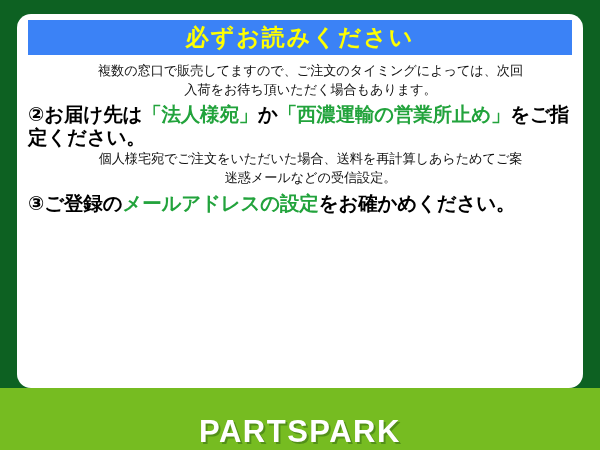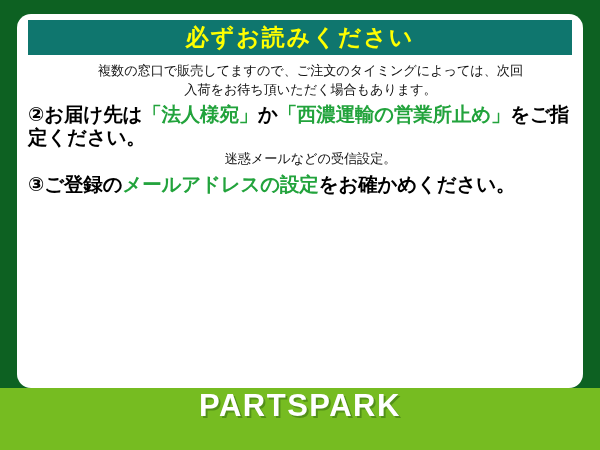--- a/index.html
+++ b/index.html
@@ -12,21 +12,21 @@
   #root{
     position:relative;
     width:600px;height:450px;
     background:#0d6122;
   }
   
   .footer-band{
     position:absolute;left:0;right:0;bottom:0;
     height:62px;
     background:#76bc21;
-    display:flex;align-items:flex-start;justify-content:center;
+    display:flex;align-items:flex-end;justify-content:center;
   }
   .brand{
     color:#ffffff;
     font-size:31px;
     font-weight:bold;
     letter-spacing:1.5px;
     text-shadow:2px 2px 0 rgba(40,90,15,.45);
     font-family:"Liberation Sans","DejaVu Sans",sans-serif;
   }
   
@@ -36,21 +36,21 @@
     background:#ffffff;
     border-radius:14px;
     box-sizing:border-box;
     padding:0;
     overflow:hidden;
   }
   .header-bar{
     position:absolute;
     left:11px;right:11px;top:6px;
     height:35px;
-    background:#0f766e;
+    background:#3b82f6;
     display:flex;align-items:center;justify-content:center;
   }
   .header-title{
     color:#ffff00;
     font-size:23px;
     font-weight:bold;
     letter-spacing:2px;
     line-height:1;
   }
   .body{
@@ -99,20 +99,21 @@
           <div>複数の窓口で販売してますので、ご注文のタイミングによっては、次回</div>
           <div>入荷をお待ち頂いただく場合もあります。</div>
         </div>
       </div>
 
       <div class="item sp1">
         <div class="item-head wrap">
           <span class="num">②</span><span>お届け先は</span><span class="hl">「法人様宛」</span><span>か</span><span class="hl">「西濃運輸の営業所止め」</span><span>をご指定ください。</span>
         </div>
         <div class="item-body">
+          <div>個人様宅宛でご注文をいただいた場合、送料を再計算しあらためてご案</div>
           <div>迷惑メールなどの受信設定。</div>
         </div>
       </div>
 
       <div class="item sp2">
         <div class="item-head">
           <span class="num">③</span><span>ご登録の</span><span class="hl">メールアドレスの設定</span><span>をお確かめください。</span>
         </div>
       </div>
 

